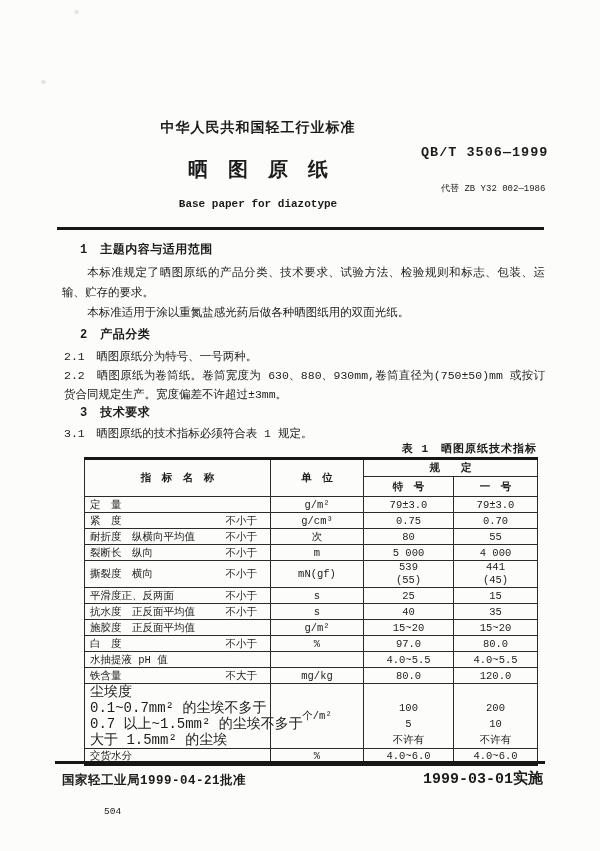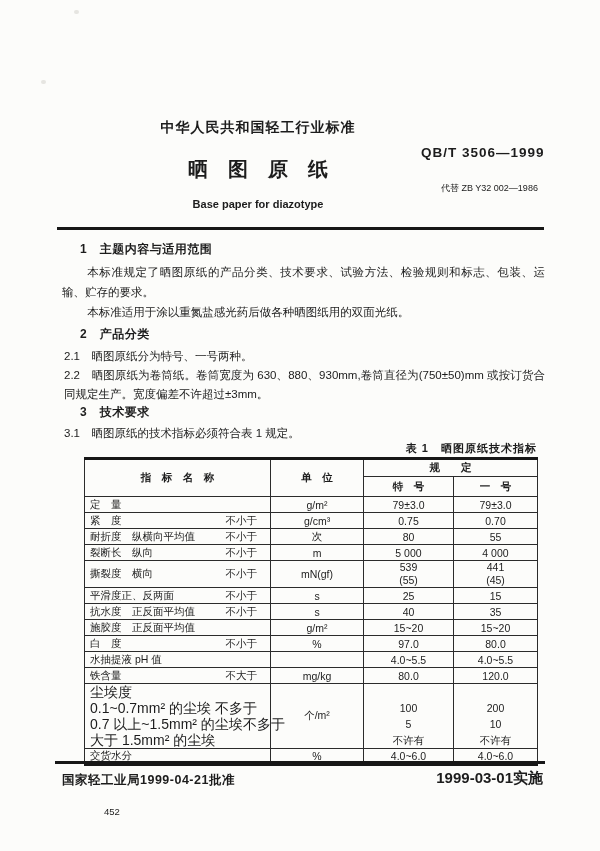--- a/index.html
+++ b/index.html
@@ -1,20 +1,20 @@
 <!DOCTYPE html>
 <html><head>
 <meta charset="utf-8">
 <style>
   * { margin:0; padding:0; box-sizing:border-box; }
   html,body { background:#ffffff; }
   .page {
     position:relative; width:600px; height:851px;
     background:#fcfcfa; overflow:hidden;
-    font-family:Liberation Sans, sans-serif;
+    font-family:Liberation Mono, monospace;
     color:#1c1c1c;
   }
   .artifact { position:absolute; background:#e6e5e1; border-radius:2px; }
   .spot-a { top:10px; left:74px; width:5px; height:4px; }
   .spot-b { top:80px; left:41px; width:5px; height:4px; }
 
   
   .org-line { position:absolute; top:119px; left:58px; width:400px; text-align:center;
               font-size:14px; font-weight:700; letter-spacing:1px; }
   .std-number { position:absolute; top:145px; left:421px; font-size:13.5px; font-weight:700; letter-spacing:1px; }
@@ -273,15 +273,15 @@
         <td class="td-c">%</td>
         <td class="td-c">4.0~6.0</td>
         <td class="td-c">4.0~6.0</td>
       </tr>
     </tbody>
   </table>
 
   <div class="bottom-rule"></div>
   <div class="approval">国家轻工业局1999-04-21批准</div>
   <div class="implementation">1999-03-01实施</div>
-  <div class="page-number">452</div>
+  <div class="page-number">504</div>
 
 </div>
 
 </body></html>

